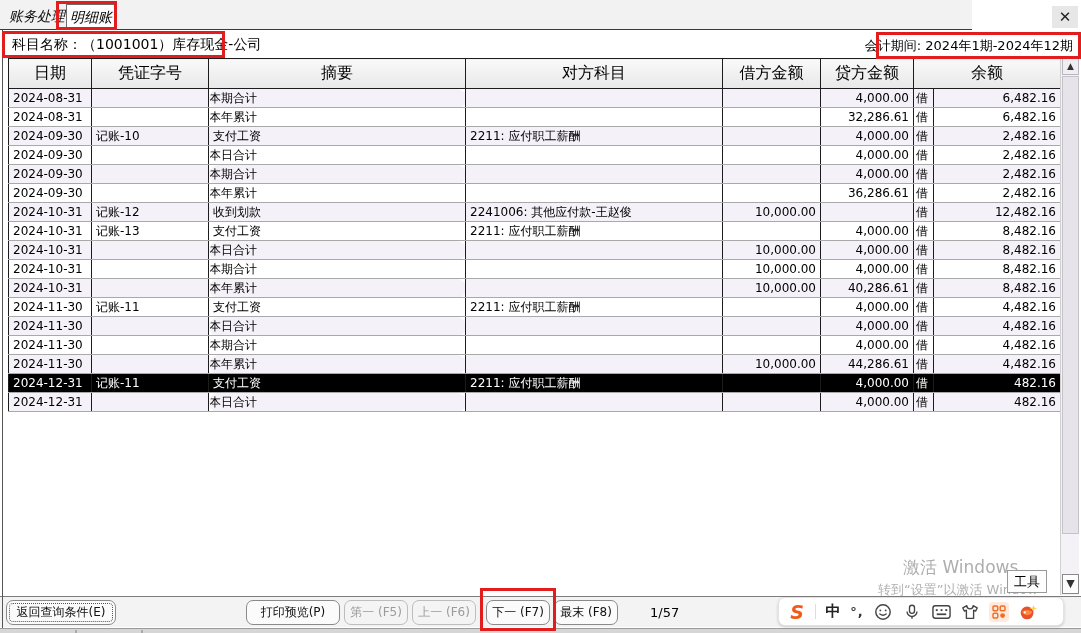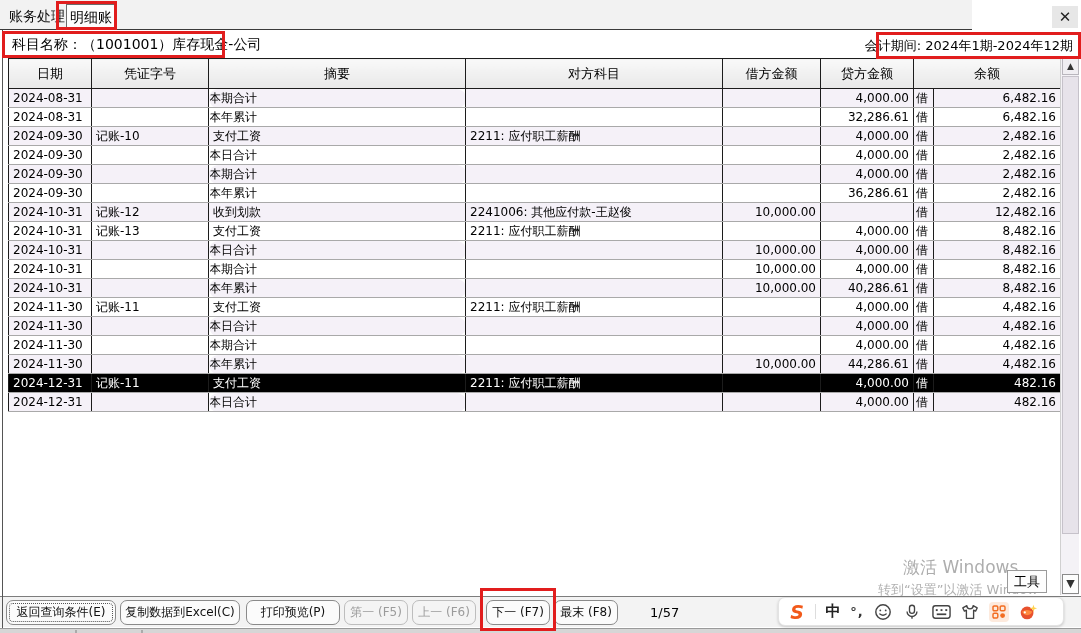--- a/index.html
+++ b/index.html
@@ -1,37 +1,37 @@
 <!DOCTYPE html>
 <html><head>
 <meta charset="utf-8">
 <style>
   * { margin:0; padding:0; box-sizing:border-box; }
   html,body { width:1081px; height:633px; }
   body { font-family:"DejaVu Sans","Liberation Sans",sans-serif; font-size:12px; color:#000; background:#fff; }
   #win { position:relative; width:1081px; height:633px; background:#fff; overflow:hidden; }
 
   
-  .tabstrip { position:absolute; left:0; top:0; width:972px; height:30px; background:#f2f2f2; border-bottom:1px solid #3a3a3a; }
+  .tabstrip { position:absolute; left:0; top:0; width:972px; height:30px; background:#f2f2f2; border-bottom:1px solid #3a3a3a;font-style:italic; }
   .tab-inactive { position:absolute; left:9px; top:8px; font-size:14px; color:#111; }
   .tab-active { position:absolute; left:66px; top:4px; width:50px; height:26px; background:#fdfdfd; border:1px solid #6b6b6b; border-bottom:none; text-align:center; line-height:25px; font-size:14px; }
   .close-btn { position:absolute; left:1052px; top:6px; width:26px; height:22px; background:#e7e7e7; text-align:center; line-height:22px; font-size:15px; font-weight:bold; color:#222; cursor:default; }
 
   
   .subject-row { position:absolute; left:0; top:31px; width:1081px; height:27px; background:#fff;text-align:right; }
   .subject-text { position:absolute; left:12px; top:5px; font-size:14px; }
   .period-text { position:absolute; right:8px; top:6px; font-size:13px; }
 
   
   .red-box { position:absolute; border:3px solid #e11d1d; pointer-events:none; z-index:30; }
 
   
   .grid-wrap { position:absolute; left:8px; top:58px; }
   table { border-collapse:collapse; table-layout:fixed; width:1052px; border:1px solid #1c1c1c; }
-  th { height:30px; background:linear-gradient(#f9f9f9,#e8e8e8); border-left:1px solid #1c1c1c; border-bottom:1px solid #1c1c1c; font-weight:normal; font-size:13px; }
+  th { height:30px; background:linear-gradient(#f9f9f9,#e8e8e8); border-left:1px solid #1c1c1c; border-bottom:1px solid #1c1c1c; font-weight:normal; font-size:16px; }
   th:first-child { border-left:none; }
   td { height:19px; border-left:1px solid #1c1c1c; border-bottom:1px solid #a9a9a9; font-size:12px; white-space:nowrap; overflow:hidden; }
   td:first-child { border-left:none; }
   tbody tr:nth-child(odd) { background:#f5f1f8; }
   tbody tr.sel { background:#000; color:#fff; }
   .c-date,.c-voucher,.c-summary,.c-counterpart { text-align:left; padding-left:4px; }
   .c-summary.center { text-align:left; padding-left:0;border-radius:9px; }
   .c-debit,.c-credit,.c-balance { text-align:right; padding-right:4px; }
   .c-dir { text-align:left; padding-left:2px; }
 
@@ -293,21 +293,20 @@
 
 
   <div class="wm1">激活 Windows</div>
   <div class="wm2">转到“设置”以激活 Window</div>
   <div class="tools-btn">工具</div>
 
   <div class="sep-line"></div>
   <div class="toolbar" id="toolbar">
     <span class="page-ind">1/57</span>
   <button class="tb-btn focused" style="left: 6px; width: 110px;">返回查询条件(E)</button>
-      <button class="tb-btn" style="left: 120px; width: 120px;">复制数据到Excel(C)</button>
       <button class="tb-btn" style="left: 246px; width: 94px;">打印预览(P)</button>
       <button class="tb-btn disabled" style="left: 344px; width: 64px;">第一 (F5)</button>
       <button class="tb-btn disabled" style="left: 412px; width: 64px;">上一 (F6)</button>
       <button class="tb-btn" style="left: 486px; width: 64px;">下一 (F7)</button>
       <button class="tb-btn" style="left: 554px; width: 64px;">最末 (F8)</button>
     </div>
   <div class="bottom-strip">
     <span class="bs-mark" style="left:75px"></span>
       <span class="bs-mark" style="left:141px"></span>
   </div>

